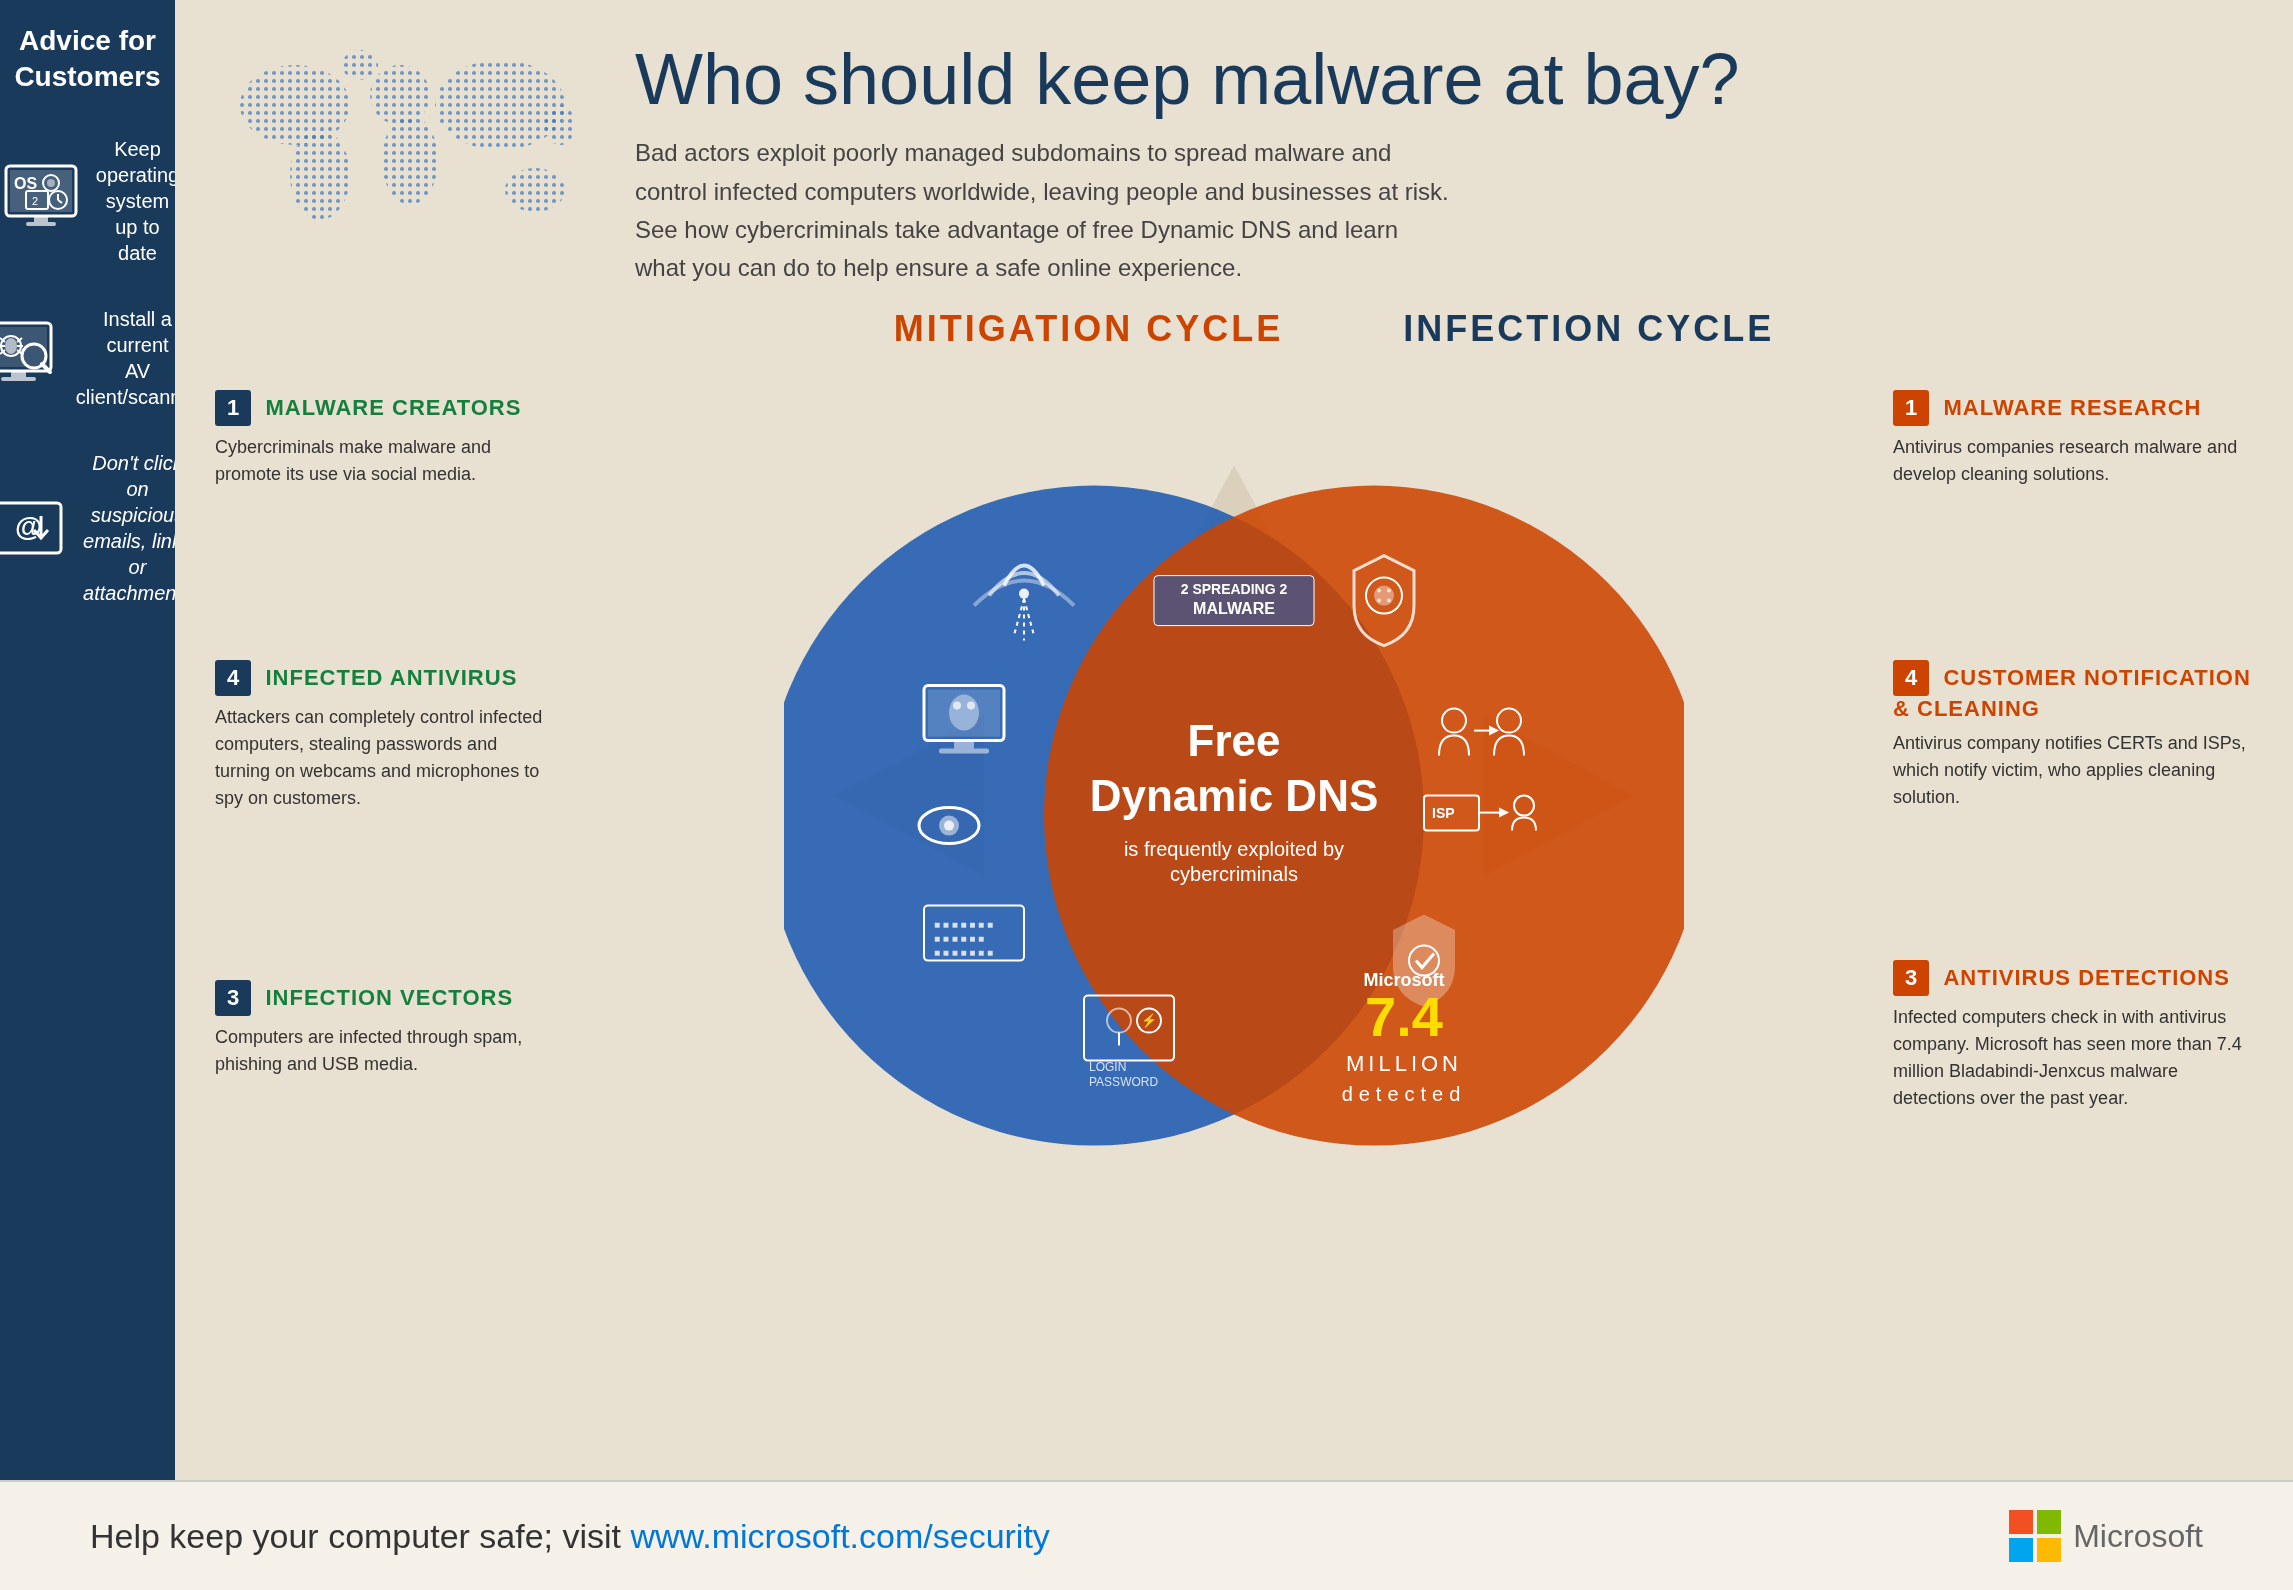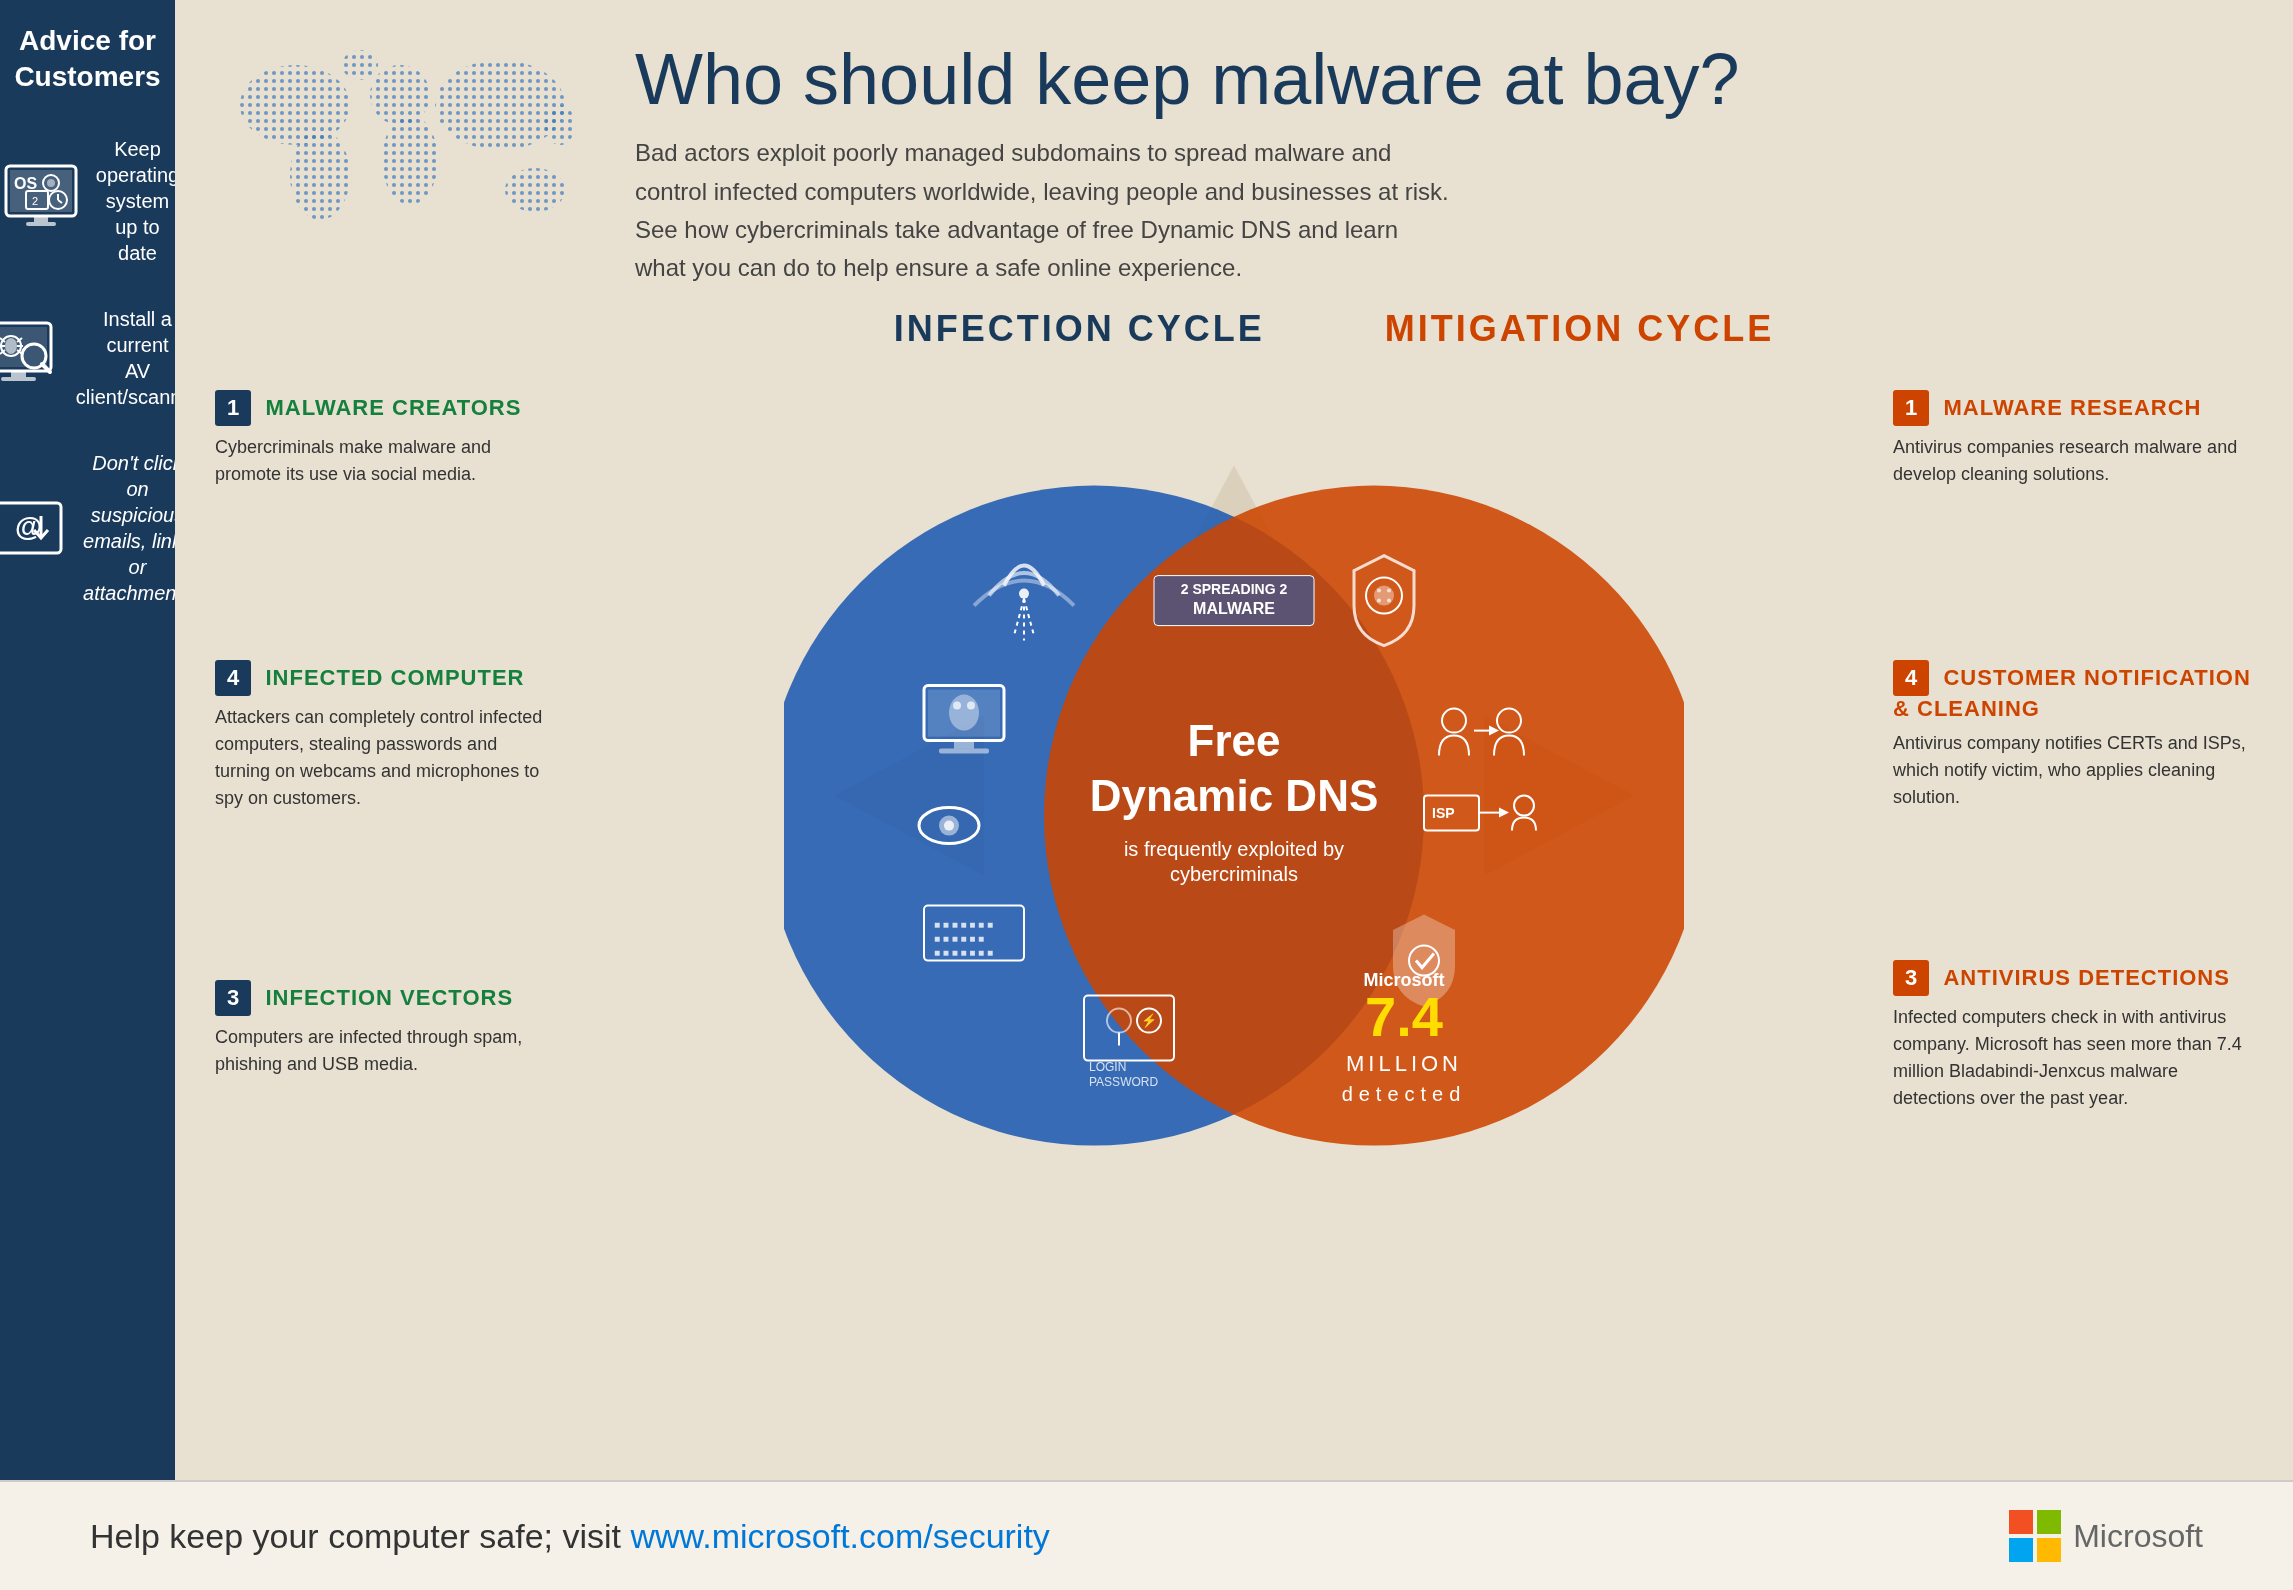--- a/index.html
+++ b/index.html
@@ -322,22 +322,22 @@
       </svg>
     </div>
 
     <div class="header-text">
       <div class="main-title">Who should keep malware at bay?</div>
       <div class="subtitle">Bad actors exploit poorly managed subdomains to spread malware and control infected computers worldwide, leaving people and businesses at risk. See how cybercriminals take advantage of free Dynamic DNS and learn what you can do to help ensure a safe online experience.</div>
     </div>
   </div>
 
   <div class="cycle-labels">
+    <div class="cycle-label mitigation-label">MITIGATION CYCLE</div>
     <div class="cycle-label infection-label">INFECTION CYCLE</div>
-    <div class="cycle-label mitigation-label">MITIGATION CYCLE</div>
   </div>
 
   <div class="diagram-area">
 
     <div class="venn-container">
       <svg width="900" height="780" viewBox="0 0 900 780" style="position:absolute;top:0;left:0;">
 
         <polygon points="50,380 200,300 200,460" fill="#c8b89a" opacity="0.5"></polygon>
 
         <polygon points="850,380 700,300 700,460" fill="#c8b89a" opacity="0.5"></polygon>
@@ -457,21 +457,21 @@
       <div>
         <span class="info-box-number">1</span>
         <span class="info-box-title">MALWARE CREATORS</span>
       </div>
       <div class="info-box-text">Cybercriminals make malware and promote its use via social media.</div>
     </div>
 
     <div class="info-box" style="left: 0; top: 320px;">
       <div>
         <span class="info-box-number">4</span>
-        <span class="info-box-title">INFECTED COMPUTER</span>
+        <span class="info-box-title">INFECTED ANTIVIRUS</span>
       </div>
       <div class="info-box-text">Attackers can completely control infected computers, stealing passwords and turning on webcams and microphones to spy on customers.</div>
     </div>
 
     <div class="info-box" style="left: 0; top: 640px;">
       <div>
         <span class="info-box-number">3</span>
         <span class="info-box-title">INFECTION VECTORS</span>
       </div>
       <div class="info-box-text">Computers are infected through spam, phishing and USB media.</div>

